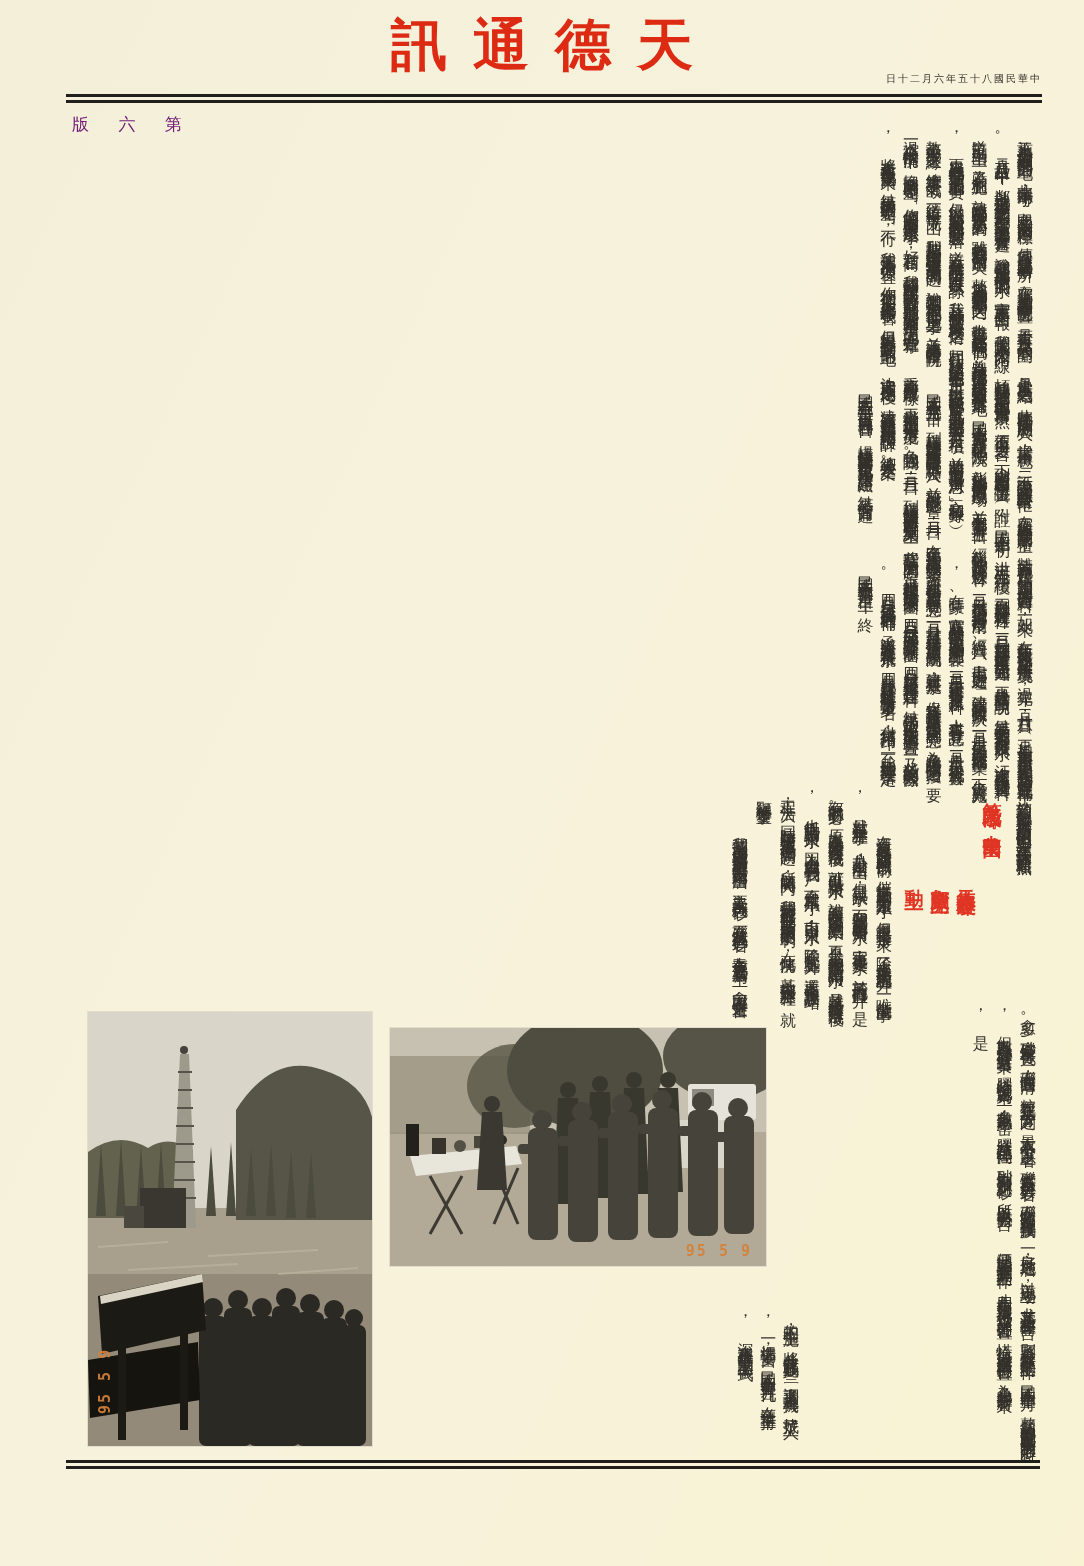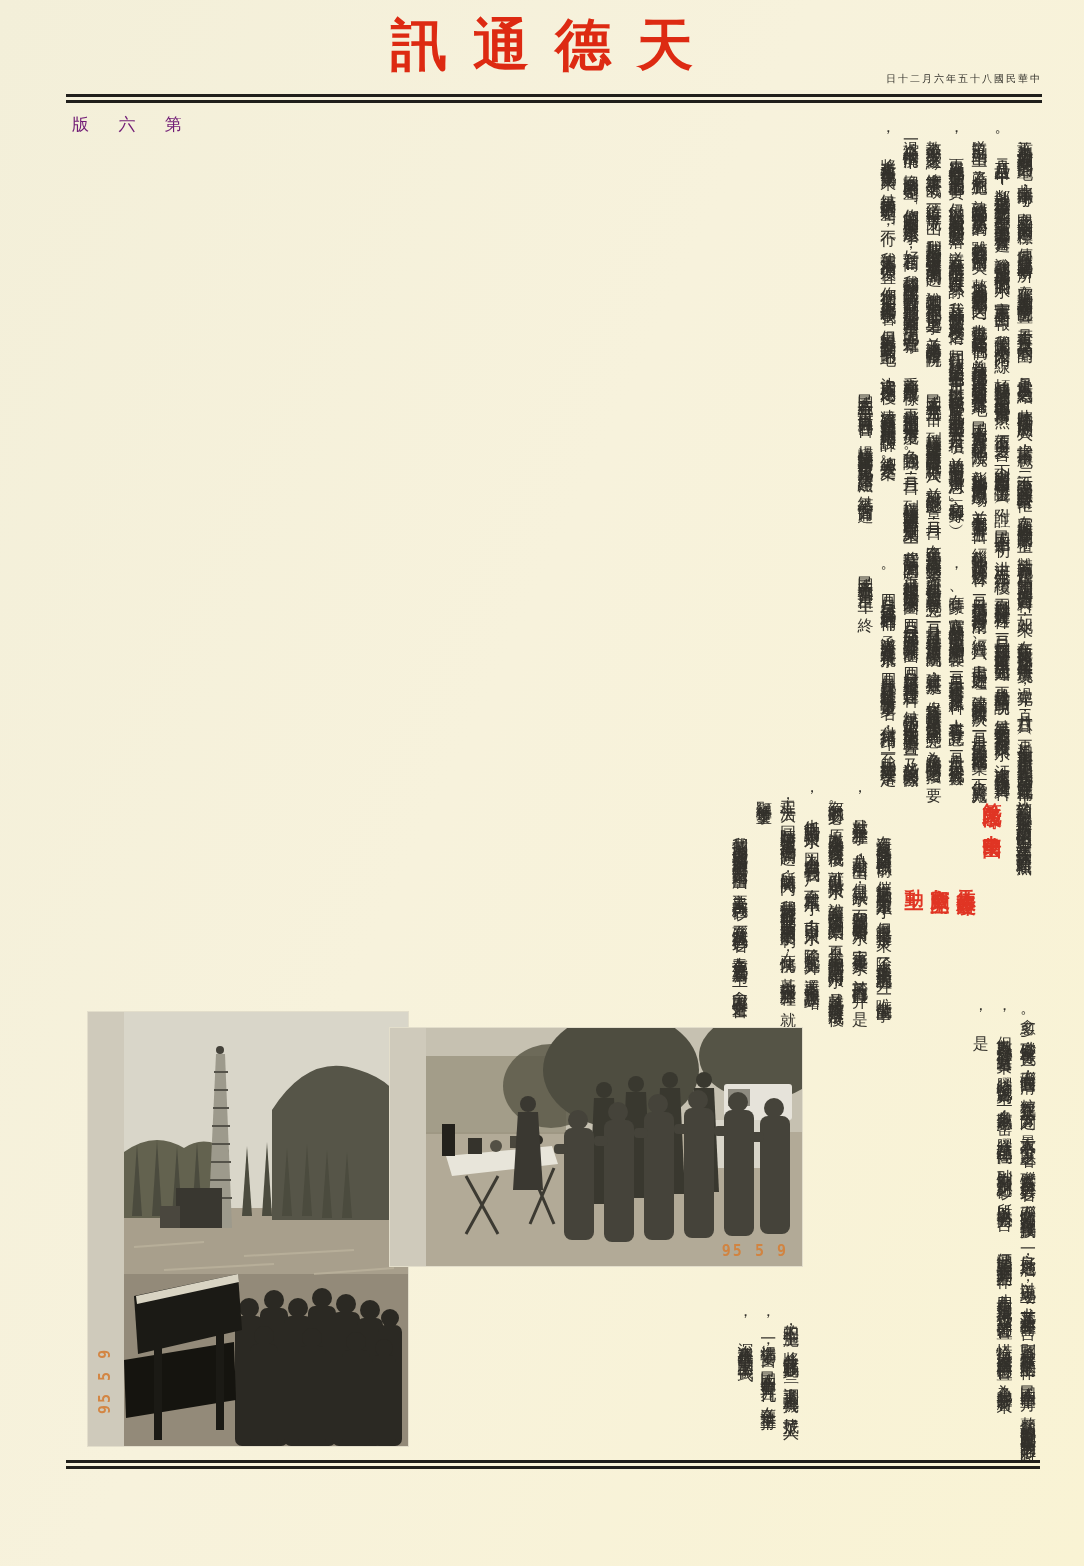--- a/index.html
+++ b/index.html
@@ -36,21 +36,21 @@
   .b4{top:788px;line-height:24px;}
   
   .red-head{margin:0 6px;color:#e03524;font-weight:bold;font-size:19px;line-height:26px;letter-spacing:2px;}
   .red-head span{display:block;}
   .rh-sub{padding-top:86px;}
   
   .rb1{left:804px;top:1006px;width:236px;height:214px;line-height:23.6px;}
   .rb2{left:804px;top:1240px;width:236px;height:214px;line-height:23.6px;}
   .rshort{left:528px;top:1312px;width:274px;height:110px;line-height:22.8px;}
   
-  .photo{background:#cfcabb;box-shadow:0 0 0 1px #e3decb;padding-left:36px;}
+  .photo{background:#cfcabb;box-shadow:0 0 0 1px #e3decb;}
   .photo-left{left:88px;top:1012px;width:284px;height:434px;}
   .photo-right{left:390px;top:1028px;width:376px;height:238px;}
   .photo svg{display:block;width:100%;height:100%;}
   .stamp{color:#d4813a;font-family:"DejaVu Sans Mono","Liberation Mono",monospace;
          font-weight:bold;opacity:.92;font-size:15px;letter-spacing:2px;}
   .stamp-left{left:8px;top:402px;transform:rotate(-90deg);transform-origin:left top;}
   .stamp-right{right:14px;bottom:6px;}
 </style>
 </head>
 <body>

